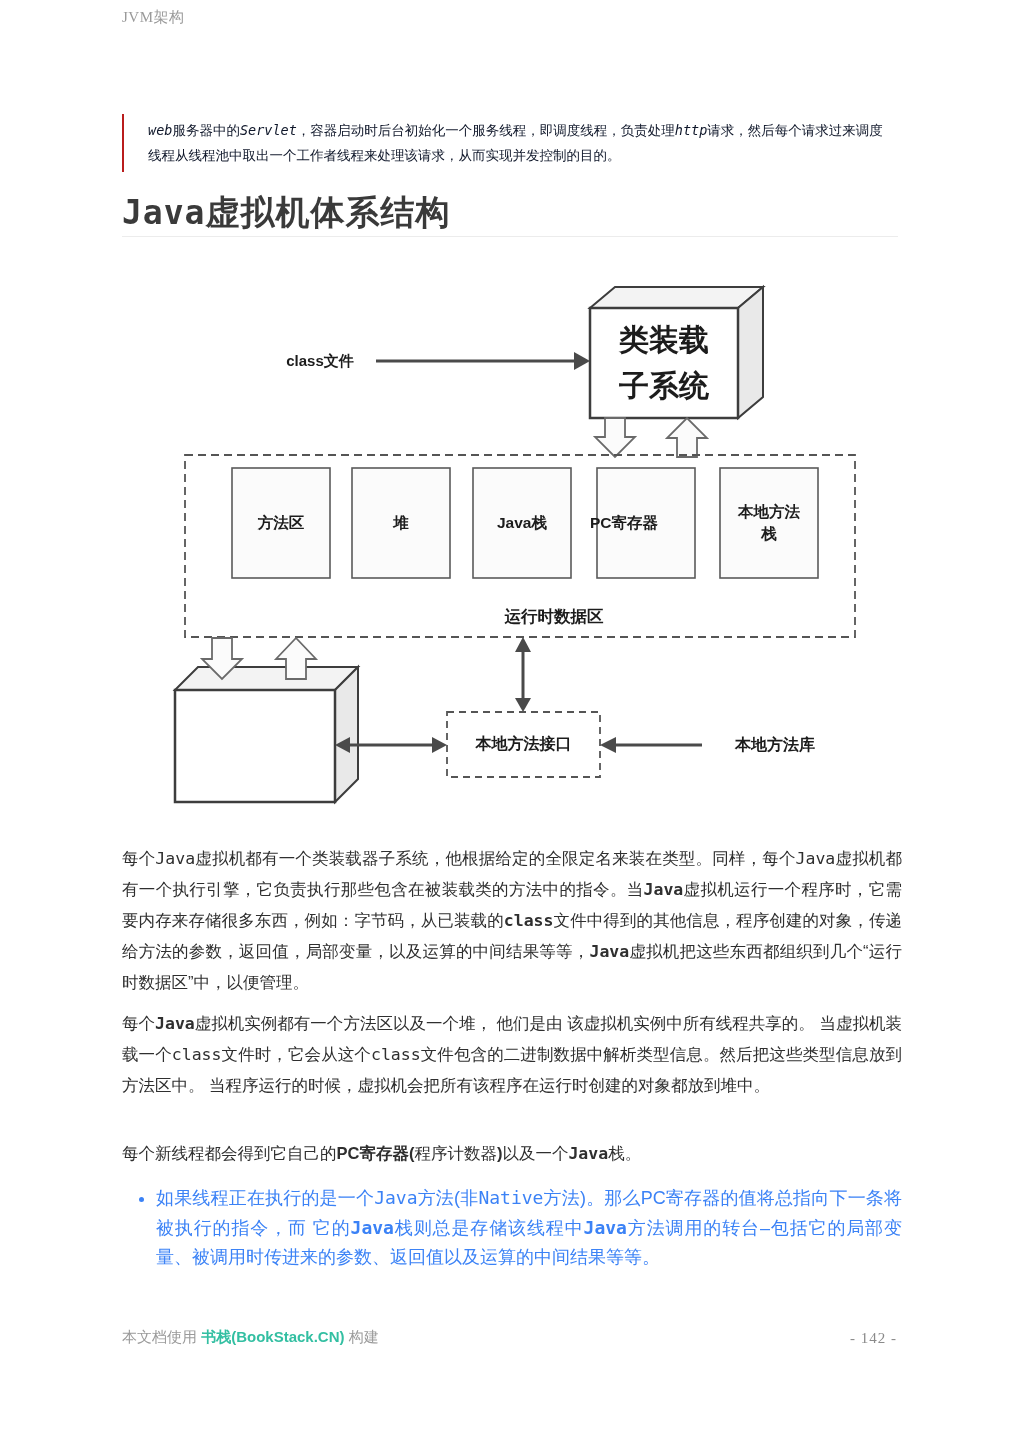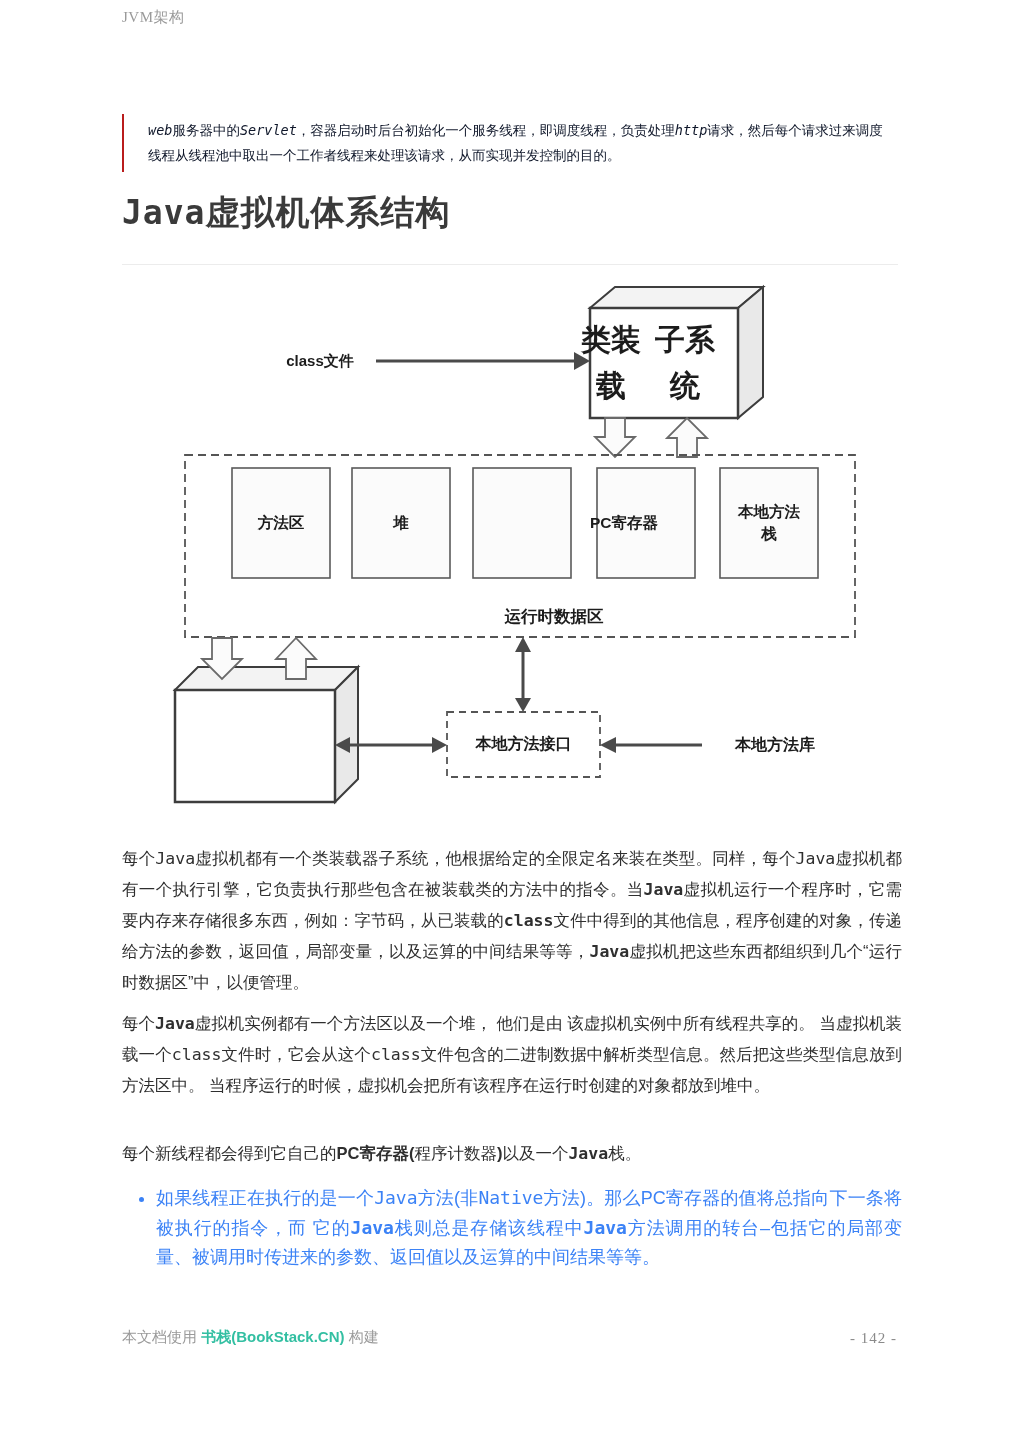--- a/index.html
+++ b/index.html
@@ -24,35 +24,35 @@
   .quote {
     position: absolute; left: 122px; top: 114px; width: 776px;
     border-left: 2px solid #b91c1c;
     padding: 4px 10px 4px 24px;
     font-size: 13.5px; line-height: 25px; color: #0f172a;
   }
 
   .heading {
     position: absolute; left: 122px; top: 190px; width: 776px;
     font-size: 34px; color: #3a3a3a; letter-spacing: 1px;
-    padding-bottom: 28px; border-bottom: 1px solid #ececec;
+    padding-bottom: 0; border-bottom: 1px solid #ececec;
   }
   .heading .seg-m { font-size: 33px; }
 
   .diagram {
     position: absolute; left: 150px; top: 270px; width: 740px; height: 560px;
   }
   .diagram svg { position: absolute; left: 0; top: 0; }
   .dlabel {
     position: absolute; color: #1c1c1c; font-weight: 700; text-align: center;
     display: flex; align-items: center; justify-content: center;
   }
   .dlabel .line { display: block; }
   .lbl-class-file       { left: 120px; top: 78px;  width: 100px; height: 26px; font-size: 15px; }
-  .lbl-class-loader     { left: 424px; top: 38px;  width: 148px; height: 110px; font-size: 30px; line-height: 46px; flex-direction: row; }
+  .lbl-class-loader     { left: 440px; top: 38px;  width: 148px; height: 110px; font-size: 30px; line-height: 46px; flex-direction: column; }
   .lbl-box              { top: 198px; height: 110px; width: 98px; font-size: 15.5px; line-height: 22px; flex-direction: column; padding: 0 6px; }
   .lbl-box-0 { left: 82px; }
   .lbl-box-1 { left: 202px; }
   .lbl-box-2 { left: 323px; }
   .lbl-box-3 { left: 425px; }
   .lbl-box-4 { left: 570px; text-align: right; }
   .lbl-runtime-area     { left: 294px; top: 335px; width: 220px; height: 24px; font-size: 16.5px; }
   .lbl-exec-engine      { left: 25px;  top: 420px; width: 160px; height: 112px; font-size: 33px; letter-spacing: 2px; }
   .lbl-native-interface { left: 297px; top: 442px; width: 153px; height: 65px; font-size: 16px; }
   .lbl-native-library   { left: 560px; top: 463px; width: 130px; height: 24px; font-size: 16px; }
@@ -165,20 +165,23 @@
   <div class="dlabel lbl-class-loader">
     <span class="line">类装载</span>
     <span class="line">子系统</span>
   </div>
   <div class="dlabel lbl-box lbl-box-0">
     <span class="line">方法区</span>
   </div>
   <div class="dlabel lbl-box lbl-box-1">
     <span class="line">堆</span>
   </div>
+  <div class="dlabel lbl-box lbl-box-2">
+    <span class="line">Java栈</span>
+  </div>
   <div class="dlabel lbl-box lbl-box-3">
     <span class="line">PC寄存器</span>
   </div>
   <div class="dlabel lbl-box lbl-box-4">
     <span class="line">本地方法</span>
     <span class="line">栈</span>
   </div>
   <div class="dlabel lbl-runtime-area">运行时数据区</div>
   <div class="dlabel lbl-native-interface">本地方法接口</div>
   <div class="dlabel lbl-native-library">本地方法库</div>

